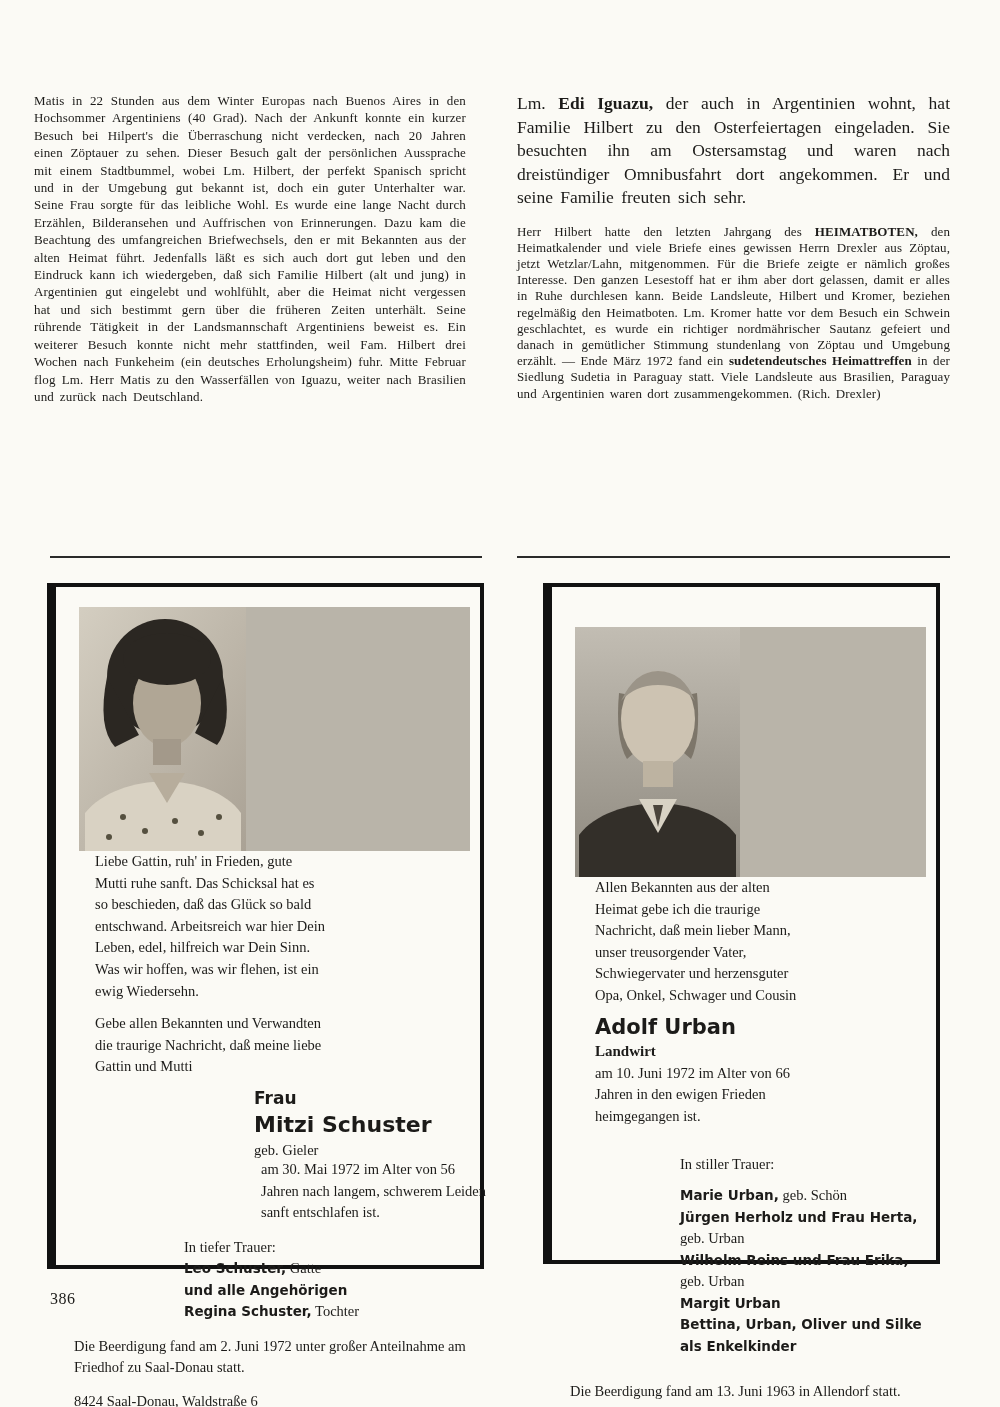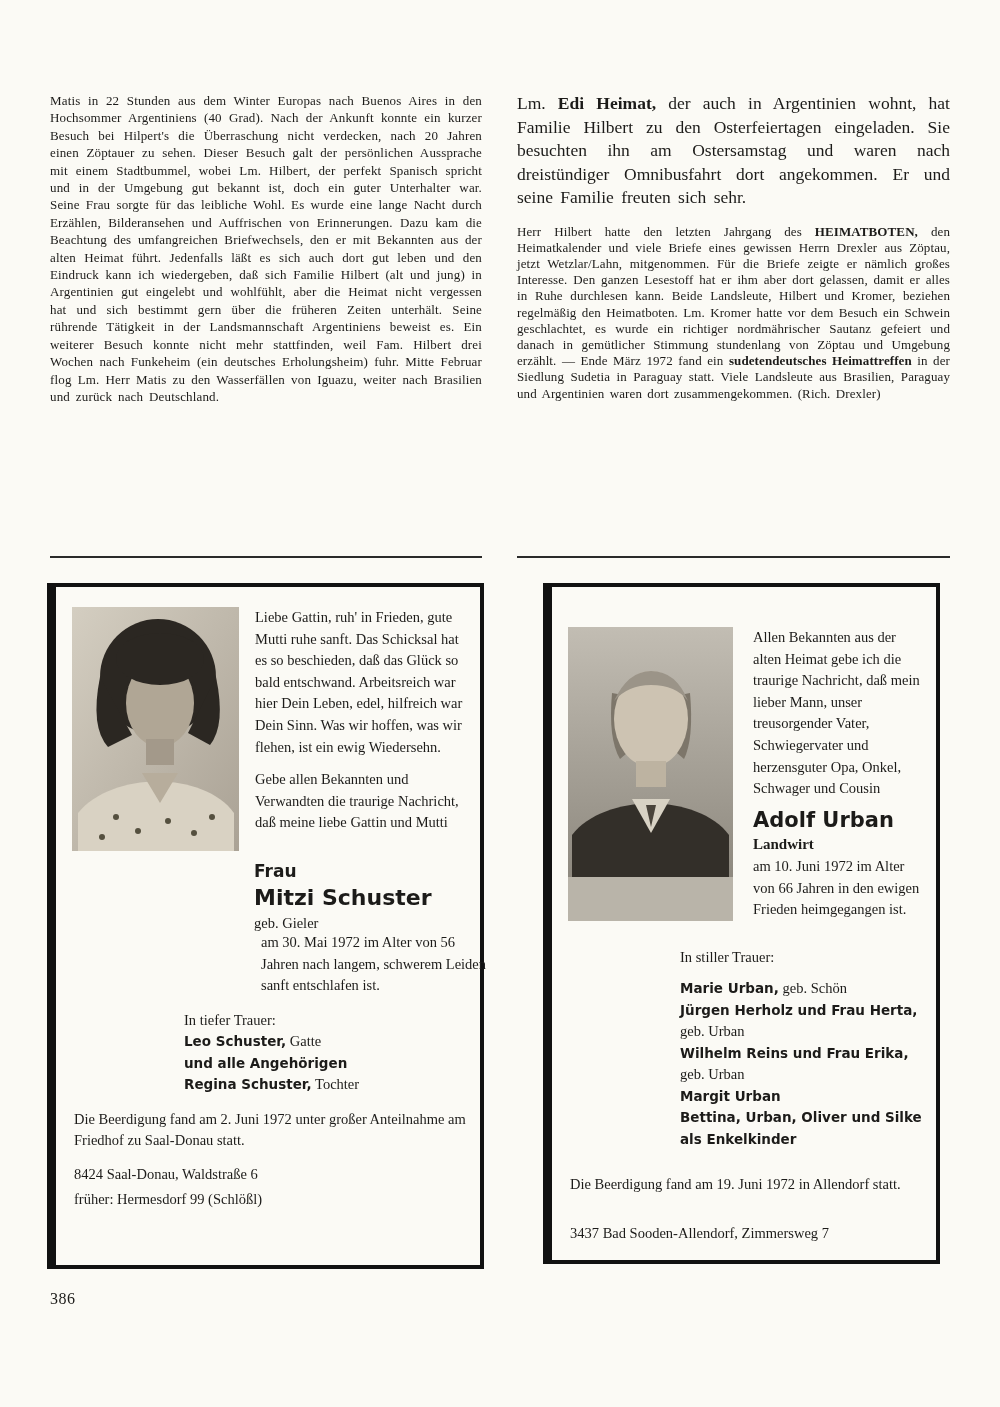--- a/index.html
+++ b/index.html
@@ -4,21 +4,21 @@
 <style>
   html,body{margin:0;padding:0;background:#e8e6e0;}
   .page{
     position:relative;width:1000px;height:1407px;margin:0 auto;
     background:#fbfaf5;color:#1c1b19;
     font-family:"Liberation Serif", serif;
     overflow:hidden;
   }
   
   .article-left{
-    position:absolute;left:50px;top:92px;width:432px;
+    position:absolute;left:34px;top:92px;width:432px;
     font-size:13px;line-height:17.4px;text-align:justify;
     word-spacing:2.5px;letter-spacing:.15px;
   }
   .article-right{position:absolute;left:517px;top:92px;width:433px;}
   .article-right .p1{
     font-size:17.5px;line-height:23.5px;text-align:justify;word-spacing:3px;margin:0;
   }
   .article-right .p2{
     margin:14px 0 0 0;font-size:13px;line-height:16.2px;text-align:justify;word-spacing:2px;letter-spacing:.1px;
   }
@@ -29,21 +29,21 @@
   .rules .seg.l{left:0;width:432px;}
   .rules .seg.r{left:467px;width:433px;}
   
   .obit{
     position:absolute;top:583px;box-sizing:border-box;
     border:4px solid #111;border-left-width:9px;
     background:#fbfaf5;
   }
   .obit.left{left:47px;width:437px;height:686px;}
   .obit.right{left:543px;width:397px;height:681px;}
-  .obit-top{display:flex;padding:20px 10px 0 16px;}
+  .obit-top{display:flex;padding:20px 10px 0 23px;flex-direction:column;}
   .photo{flex-shrink:0;background:#b9b4a9;}
   .photo svg{display:block;}
   .obit-col{font-size:14.5px;line-height:21.6px;}
   .obit.left .obit-col{margin-left:16px;width:230px;}
   .obit.right .obit-col{margin-left:20px;width:216px;}
   .obit.right .obit-top{padding-top:40px;}
   .obit p{margin:0;}
   .obit .poem{margin-bottom:11px;}
   .name-block{text-align:left;margin-top:10px;}
   .obit.left .name-block{margin-left:198px;width:232px;}
@@ -68,21 +68,21 @@
 </head>
 <body>
 
 <div class="page">
 
   <div class="article-left">
     <p style="margin:0;">Matis in 22 Stunden aus dem Winter Europas nach Buenos Aires in den Hochsommer Argentiniens (40 Grad). Nach der Ankunft konnte ein kurzer Besuch bei Hilpert's die Überraschung nicht verdecken, nach 20 Jahren einen Zöptauer zu sehen. Dieser Besuch galt der persönlichen Aussprache mit einem Stadtbummel, wobei Lm. Hilbert, der perfekt Spanisch spricht und in der Umgebung gut bekannt ist, doch ein guter Unterhalter war. Seine Frau sorgte für das leibliche Wohl. Es wurde eine lange Nacht durch Erzählen, Bilderansehen und Auffrischen von Erinnerungen. Dazu kam die Beachtung des umfangreichen Briefwechsels, den er mit Bekannten aus der alten Heimat führt. Jedenfalls läßt es sich auch dort gut leben und den Eindruck kann ich wiedergeben, daß sich Familie Hilbert (alt und jung) in Argentinien gut eingelebt und wohlfühlt, aber die Heimat nicht vergessen hat und sich bestimmt gern über die früheren Zeiten unterhält. Seine rührende Tätigkeit in der Landsmannschaft Argentiniens beweist es. Ein weiterer Besuch konnte nicht mehr stattfinden, weil Fam. Hilbert drei Wochen nach Funkeheim (ein deutsches Erholungsheim) fuhr. Mitte Februar flog Lm. Herr Matis zu den Wasserfällen von Iguazu, weiter nach Brasilien und zurück nach Deutschland.</p>
   </div>
 
   <div class="article-right">
-    <p class="p1"><span>Lm. </span><span class="bold">Edi Heimat,</span><span> der auch in Argentinien wohnt, hat Familie Hilbert zu den Osterfeiertagen eingeladen. Sie besuchten ihn am Ostersamstag und waren nach dreistündiger Omnibusfahrt dort angekommen. Er und seine Familie freuten sich sehr.</span></p>
+    <p class="p1"><span>Lm. </span><span class="bold">Edi Iguazu,</span><span> der auch in Argentinien wohnt, hat Familie Hilbert zu den Osterfeiertagen eingeladen. Sie besuchten ihn am Ostersamstag und waren nach dreistündiger Omnibusfahrt dort angekommen. Er und seine Familie freuten sich sehr.</span></p>
     <p class="p2"><span>Herr Hilbert hatte den letzten Jahrgang des </span><span class="bold">HEIMATBOTEN,</span><span> den Heimatkalender und viele Briefe eines gewissen Herrn Drexler aus Zöptau, jetzt Wetzlar/Lahn, mitgenommen. Für die Briefe zeigte er nämlich großes Interesse. Den ganzen Lesestoff hat er ihm aber dort gelassen, damit er alles in Ruhe durchlesen kann. Beide Landsleute, Hilbert und Kromer, beziehen regelmäßig den Heimatboten. Lm. Kromer hatte vor dem Besuch ein Schwein geschlachtet, es wurde ein richtiger nordmährischer Sautanz gefeiert und danach in gemütlicher Stimmung stundenlang von Zöptau und Umgebung erzählt. — Ende März 1972 fand ein </span><span class="bold">sudetendeutsches Heimattreffen</span><span> in der Siedlung Sudetia in Paraguay statt. Viele Landsleute aus Brasilien, Paraguay und Argentinien waren dort zusammengekommen. (Rich. Drexler)</span></p>
   </div>
 
   <div class="rules">
     <div class="seg l"></div>
     <div class="seg r"></div>
   </div>
 
   <div class="obit left">
     <div class="obit-top">
@@ -168,21 +168,21 @@
     <div class="trauer">
       <div>In stiller Trauer:</div>
       <div style="height:10px;"></div>
       <div class="mourner"><span class="b-sans">Marie Urban,</span><span> geb. Schön</span></div>
       <div class="mourner"><span class="b-sans">Jürgen Herholz und Frau Herta,</span><span> geb. Urban</span></div>
       <div class="mourner"><span class="b-sans">Wilhelm Reins und Frau Erika,</span><span> geb. Urban</span></div>
       <div class="mourner"><span class="b-sans">Margit Urban</span><span></span></div>
       <div class="mourner"><span class="b-sans">Bettina, Urban, Oliver und Silke</span><span></span></div>
       <div class="mourner"><span class="b-sans">als Enkelkinder</span><span></span></div>
     </div>
-    <p class="burial">Die Beerdigung fand am 19. Juni 1972 in Allendorf statt.</p>
+    <p class="burial">Die Beerdigung fand am 13. Juni 1963 in Allendorf statt.</p>
     <div class="addresses">
       <div>3437 Bad Sooden-Allendorf, Zimmersweg 7</div>
     </div>
   </div>
 
   <div class="page-number">386</div>
 
 </div>
 
 </body></html>

